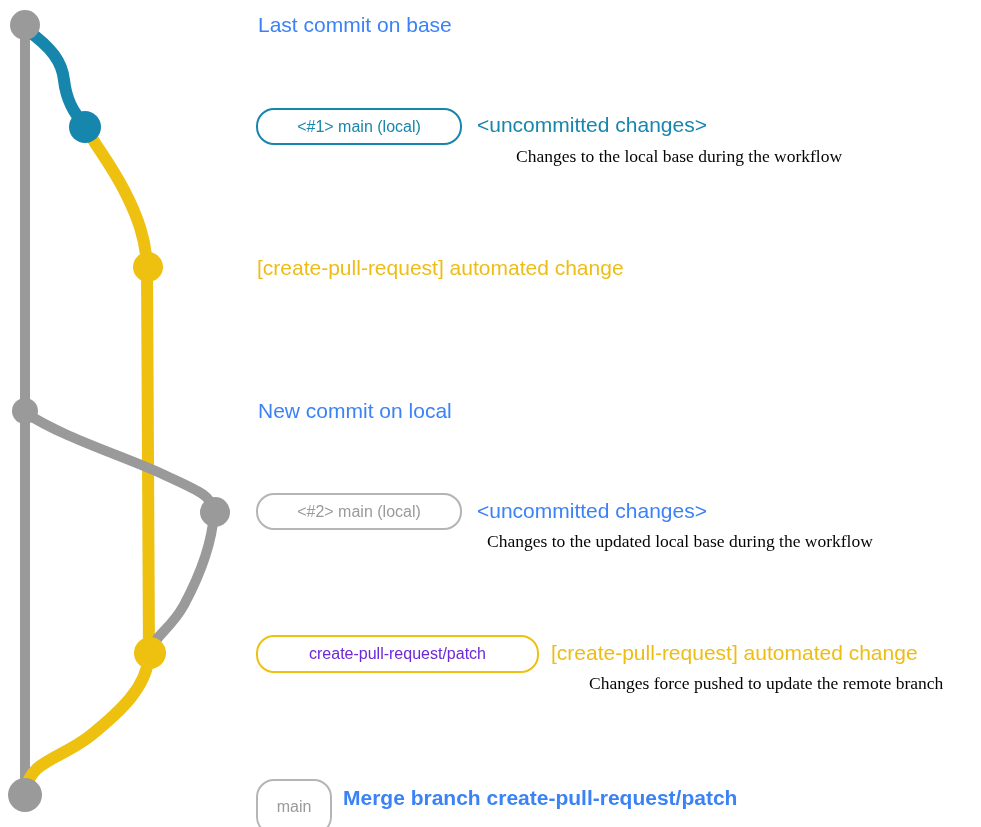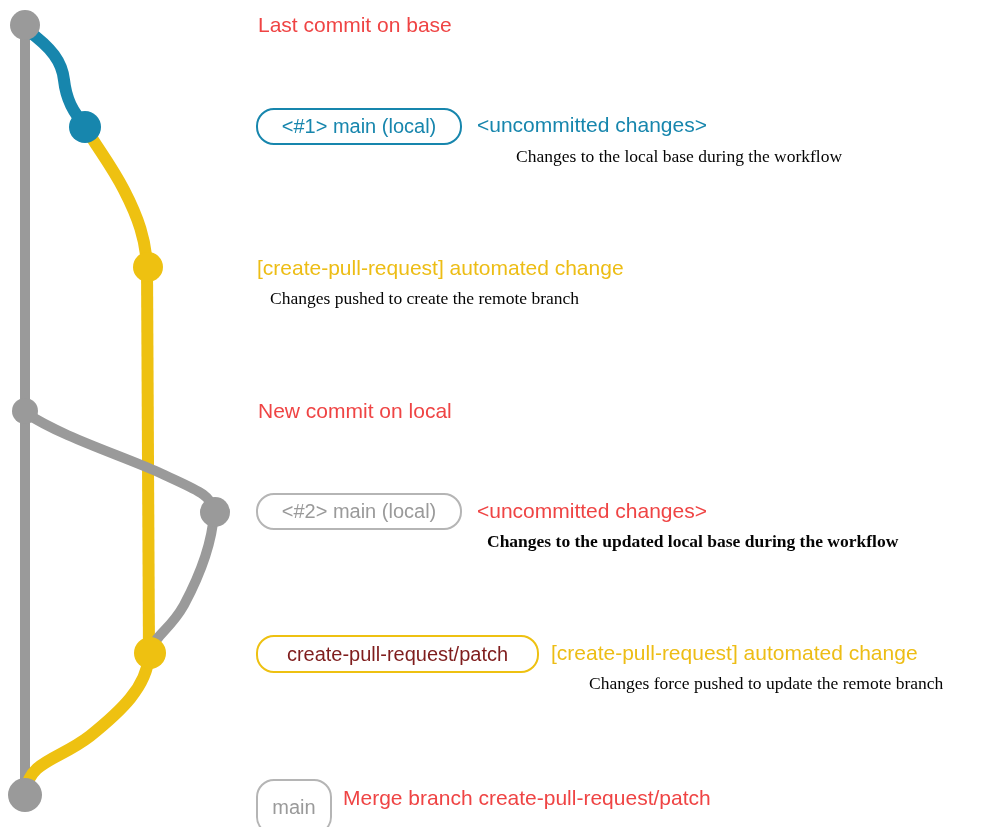--- a/index.html
+++ b/index.html
@@ -2,36 +2,36 @@
 <html><head>
 <meta charset="utf-8">
 <style>
   html,body{margin:0;padding:0;background:#ffffff;}
   .canvas{
     position:relative;width:981px;height:827px;background:#ffffff;
     font-family:"Liberation Sans",sans-serif;overflow:hidden;
   }
   .graph-svg{position:absolute;left:0;top:0;}
   .h{
-    position:absolute;font-size:21px;color:#ef4444;
+    position:absolute;font-size:21px;color:#3b82f6;
     white-space:nowrap;line-height:24px;
   }
   .h.blue{color:#1786ad;}
   .h.yellow{color:#edbd15;}
   .desc{
     position:absolute;font-family:"Liberation Serif",serif;font-size:17.5px;
     color:#050505;white-space:nowrap;line-height:21px;
   }
   .badge{
     position:absolute;display:flex;align-items:center;justify-content:center;
-    border:2px solid #b5b5b5;border-radius:18px;font-size:20px;color:#9a9a9a;
+    border:2px solid #b5b5b5;border-radius:18px;font-size:16px;color:#9a9a9a;
     white-space:nowrap;box-sizing:border-box;background:#ffffff;
   }
   .badge.blue{border-color:#1786ad;color:#1786ad;}
-  .badge.yellow{border-color:#eec111;color:#7f1d1d;}
+  .badge.yellow{border-color:#eec111;color:#6d28d9;}
 </style>
 </head>
 <body>
 
 <div class="canvas">
 
   <svg class="graph-svg" width="981" height="827" viewBox="0 0 981 827">
 
     <path d="M 25 25 L 25 795" fill="none" stroke-width="10" stroke="#9a9a9a"></path>
     <path d="M 147 265 L 149 655" fill="none" stroke-width="12" stroke="#eec111"></path>
@@ -50,28 +50,27 @@
     <circle cx="25" cy="795" r="17" fill="#9a9a9a"></circle>
   </svg>
 
   <div class="h" style="left:258px;top:13px;">Last commit on base</div>
 
   <div class="badge blue" style="left:256px;top:108px;width:206px;height:37px;">&lt;#1&gt; main (local)</div>
   <div class="h blue" style="left:477px;top:113px;">&lt;uncommitted changes&gt;</div>
   <div class="desc" style="left:487px;top:146px;margin-left:29px;">Changes to the local base during the workflow</div>
 
   <div class="h yellow" style="left:257px;top:256px;">[create-pull-request] automated change</div>
-  <div class="desc" style="left:270px;top:288px;">Changes pushed to create the remote branch</div>
 
   <div class="h" style="left:258px;top:399px;">New commit on local</div>
 
   <div class="badge" style="left:256px;top:493px;width:206px;height:37px;">&lt;#2&gt; main (local)</div>
   <div class="h" style="left:477px;top:499px;">&lt;uncommitted changes&gt;</div>
-  <div class="desc" style="left:487px;top:531px;font-weight:bold;">Changes to the updated local base during the workflow</div>
+  <div class="desc" style="left:487px;top:531px;">Changes to the updated local base during the workflow</div>
 
   <div class="badge yellow" style="left:256px;top:635px;width:283px;height:38px;">create-pull-request/patch</div>
   <div class="h yellow" style="left:551px;top:641px;">[create-pull-request] automated change</div>
   <div class="desc" style="left:565px;top:673px;margin-left:24px;">Changes force pushed to update the remote branch</div>
 
   <div class="badge" style="left:256px;top:779px;width:76px;height:56px;">main</div>
-  <div class="h" style="left:343px;top:786px;">Merge branch create-pull-request/patch</div>
+  <div class="h" style="left:343px;top:786px;font-weight:bold;">Merge branch create-pull-request/patch</div>
 
 </div>
 
 </body></html>

